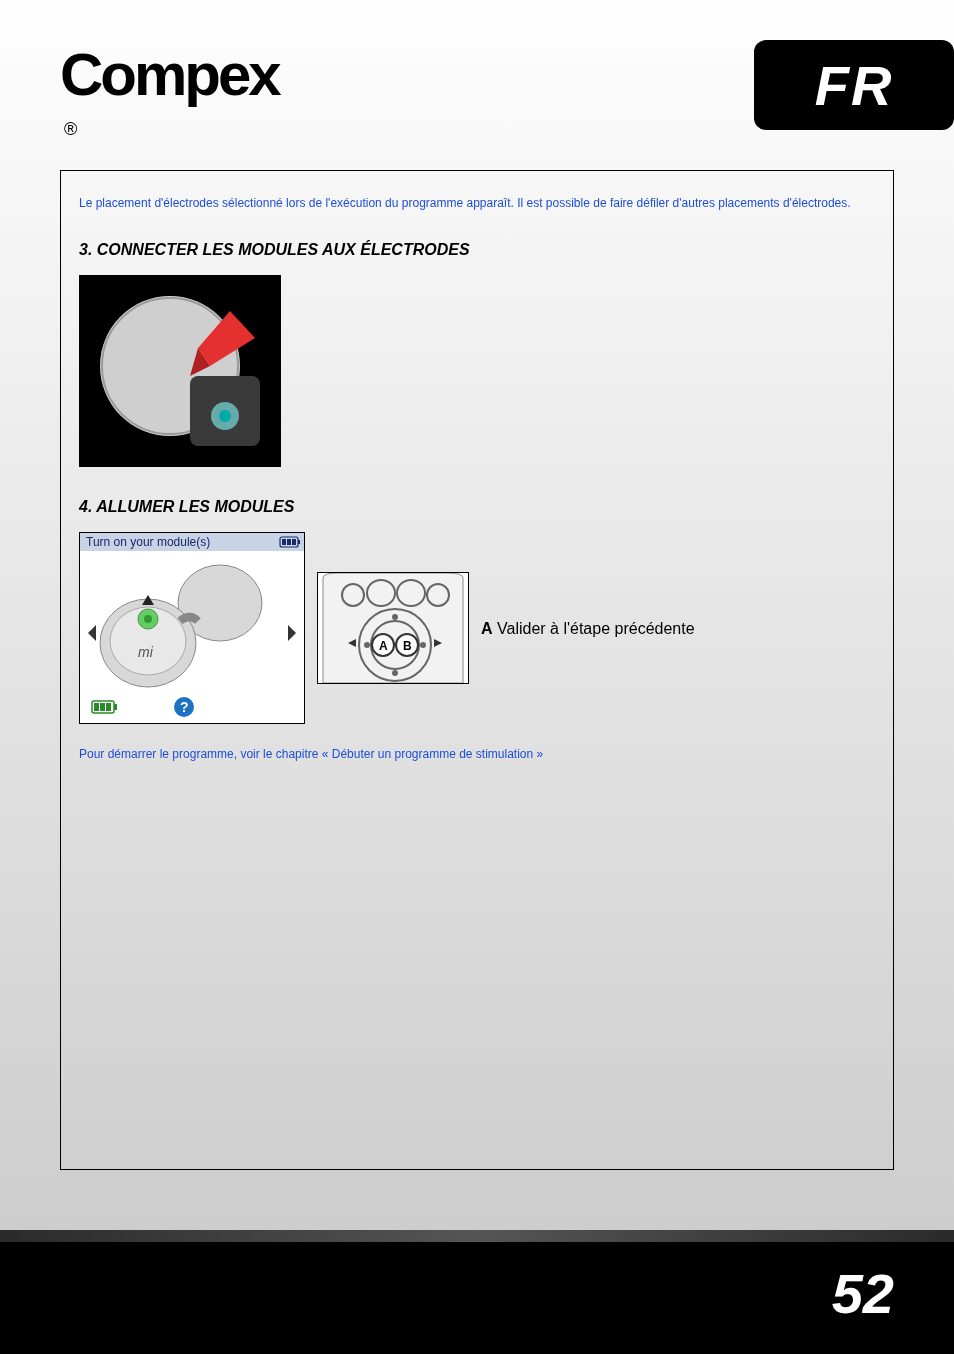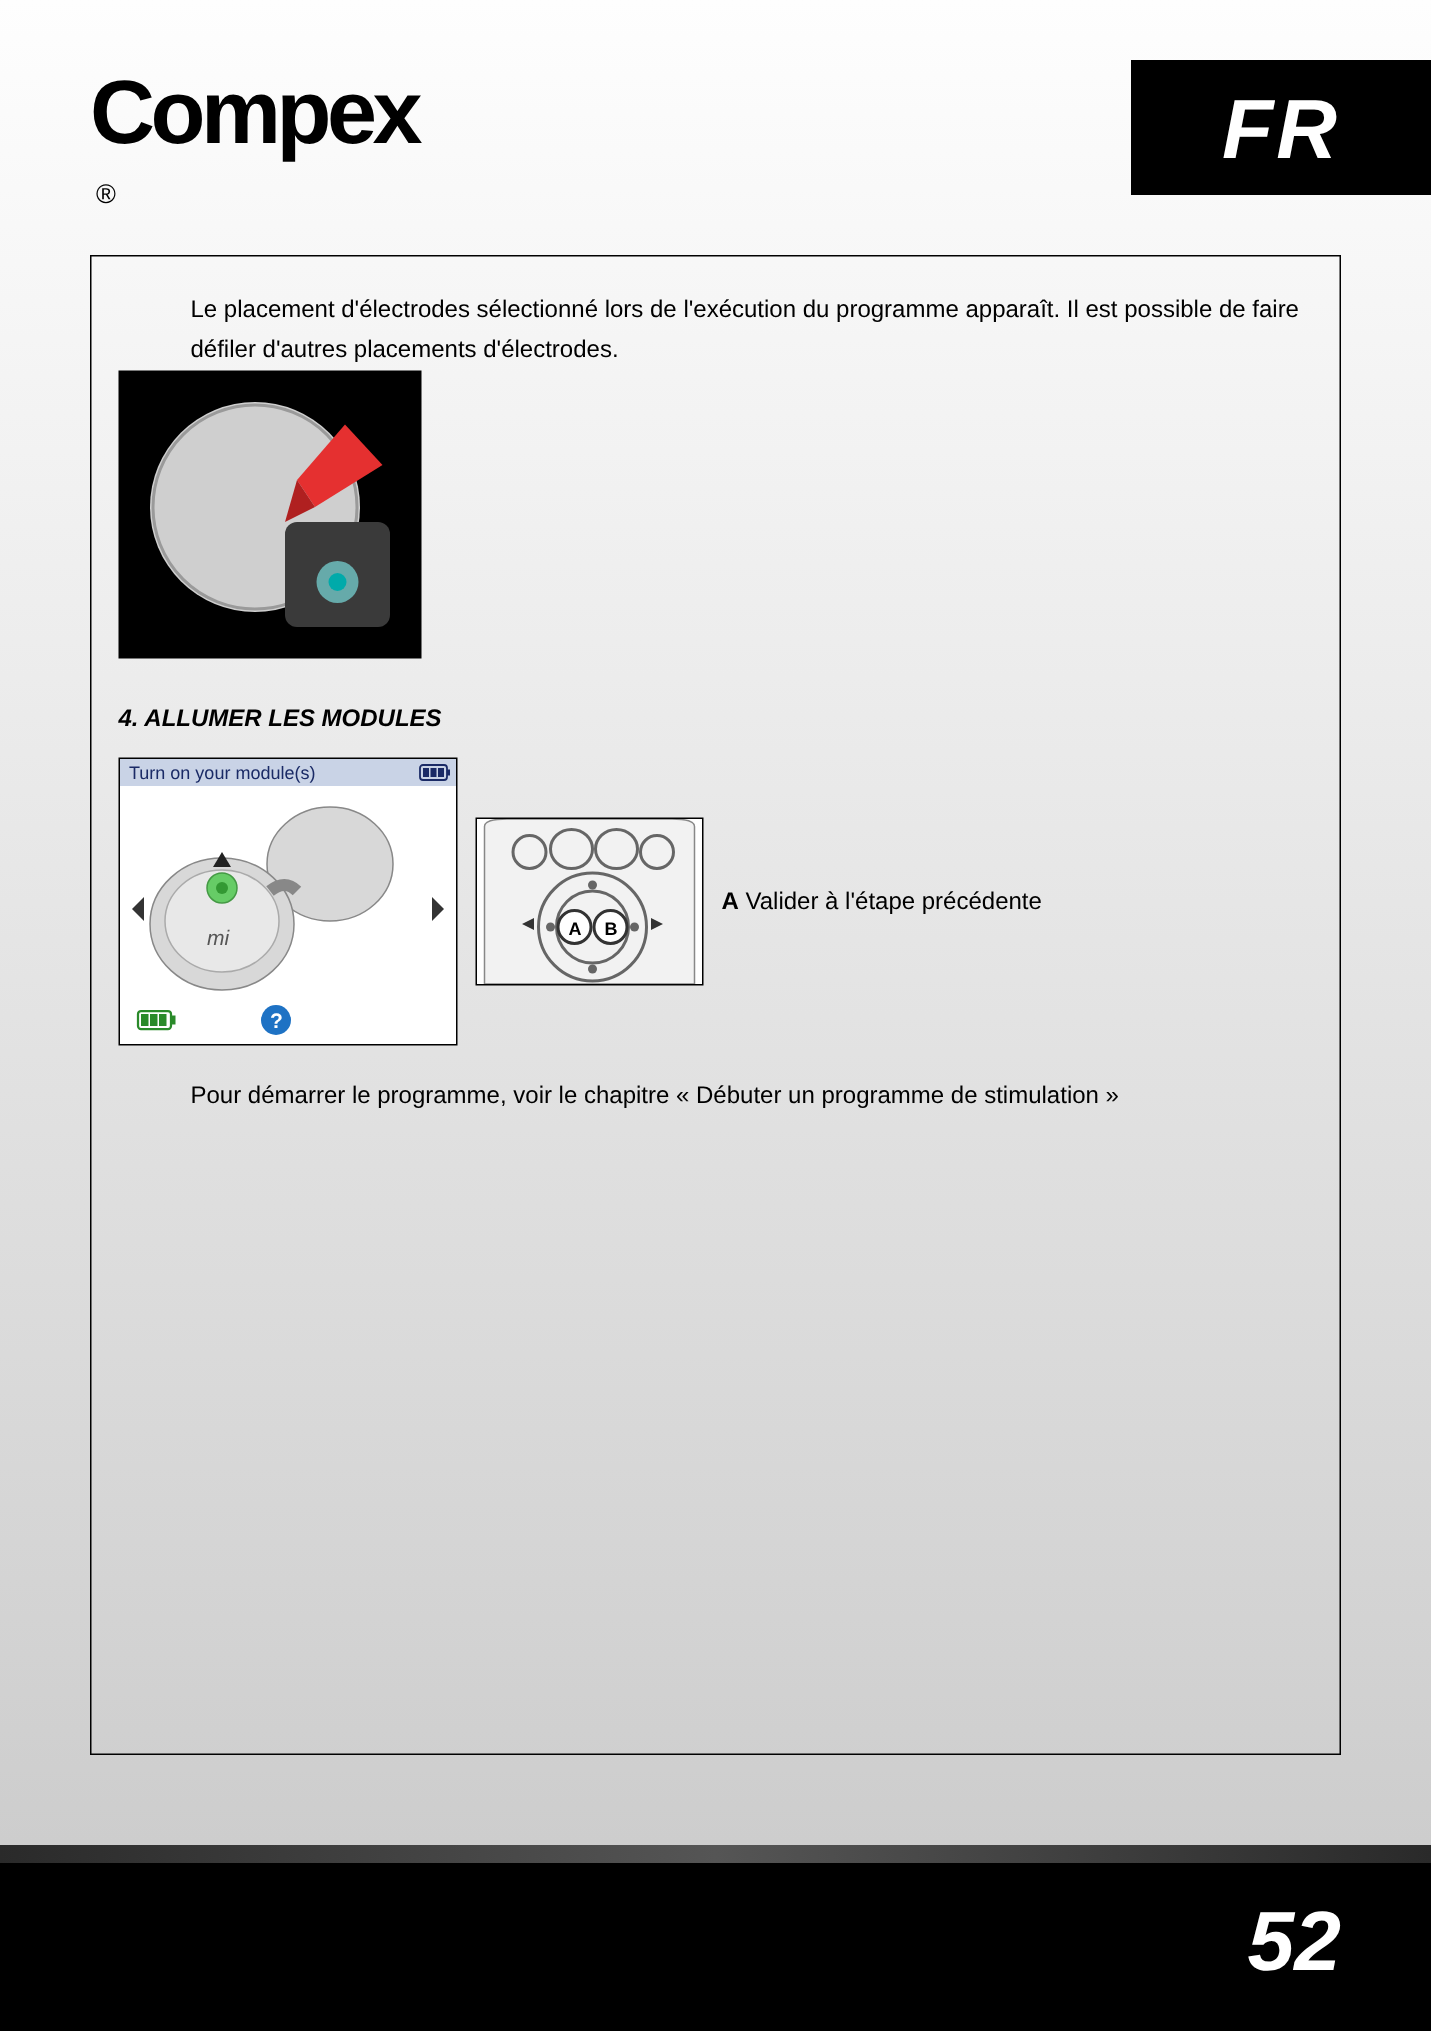--- a/index.html
+++ b/index.html
@@ -37,33 +37,33 @@
     width: 200px;
     height: 90px;
     display: flex;
     align-items: center;
     justify-content: center;
     font-size: 56px;
     font-weight: 700;
     font-style: italic;
     font-family: "Arial Black", Arial, sans-serif;
     letter-spacing: 2px;
+    border-radius: 12px;
   }
   .content-frame {
     margin: 30px 60px 0 60px;
     border: 1px solid #000;
     padding: 22px 18px;
     min-height: 1000px;
     background: transparent;
   }
   .body-text {
-    font-size: 16px;
+    font-size: 12px;
     line-height: 1.7;
-    color: #000000;
-    margin-left: 48px;
+    color: #1d4ed8;
   }
   .section-heading {
     font-weight: bold;
     font-style: italic;
     font-size: 16px;
     margin-top: 28px;
     margin-bottom: 16px;
   }
   .fig-row {
     display: flex;
@@ -120,20 +120,21 @@
   </div>
   <div class="lang-tab">
     <span>FR</span>
   </div>
 </div>
 
 <div class="content-frame">
 
   <p class="body-text">Le placement d'électrodes sélectionné lors de l'exécution du programme apparaît. Il est possible de faire défiler d'autres placements d'électrodes.</p>
 
+  <h3 class="section-heading">3.  CONNECTER LES MODULES AUX ÉLECTRODES</h3>
 
   <div class="fig-border">
     <svg class="fig3" viewBox="0 0 200 190">
       <rect x="0" y="0" width="200" height="190" fill="#000"></rect>
       <circle cx="90" cy="90" r="70" fill="#cfcfcf"></circle>
       <circle cx="90" cy="90" r="68" fill="none" stroke="#9a9a9a" stroke-width="2"></circle>
       <rect x="110" y="100" width="70" height="70" rx="8" fill="#3a3a3a"></rect>
       <circle cx="145" cy="140" r="14" fill="#6aa"></circle>
       <circle cx="145" cy="140" r="6" fill="#0aa"></circle>
       <polygon points="150,35 175,62 130,90 118,72" fill="#e53030"></polygon>

